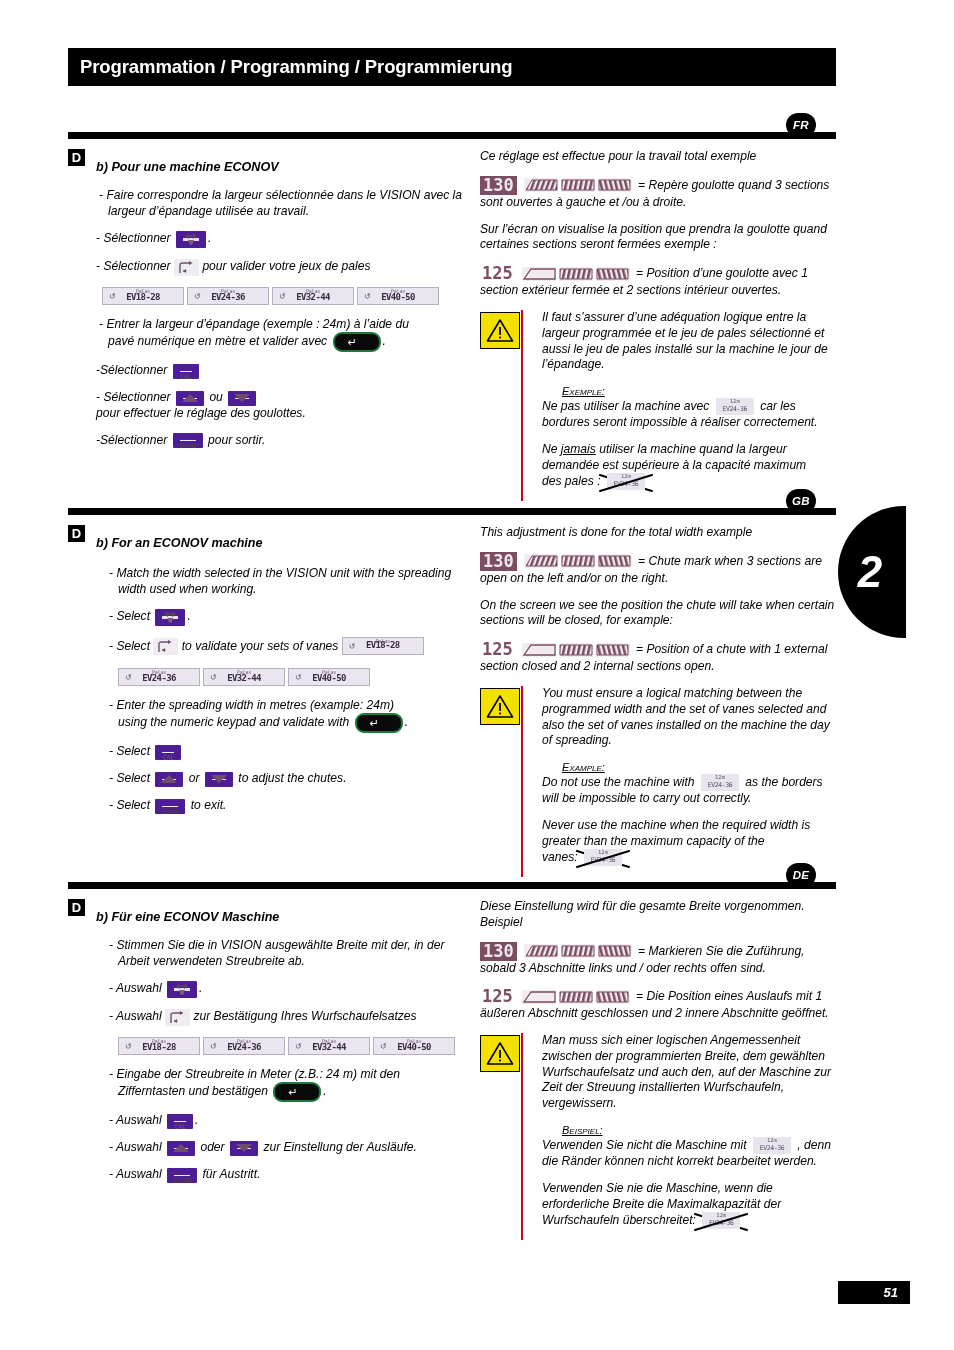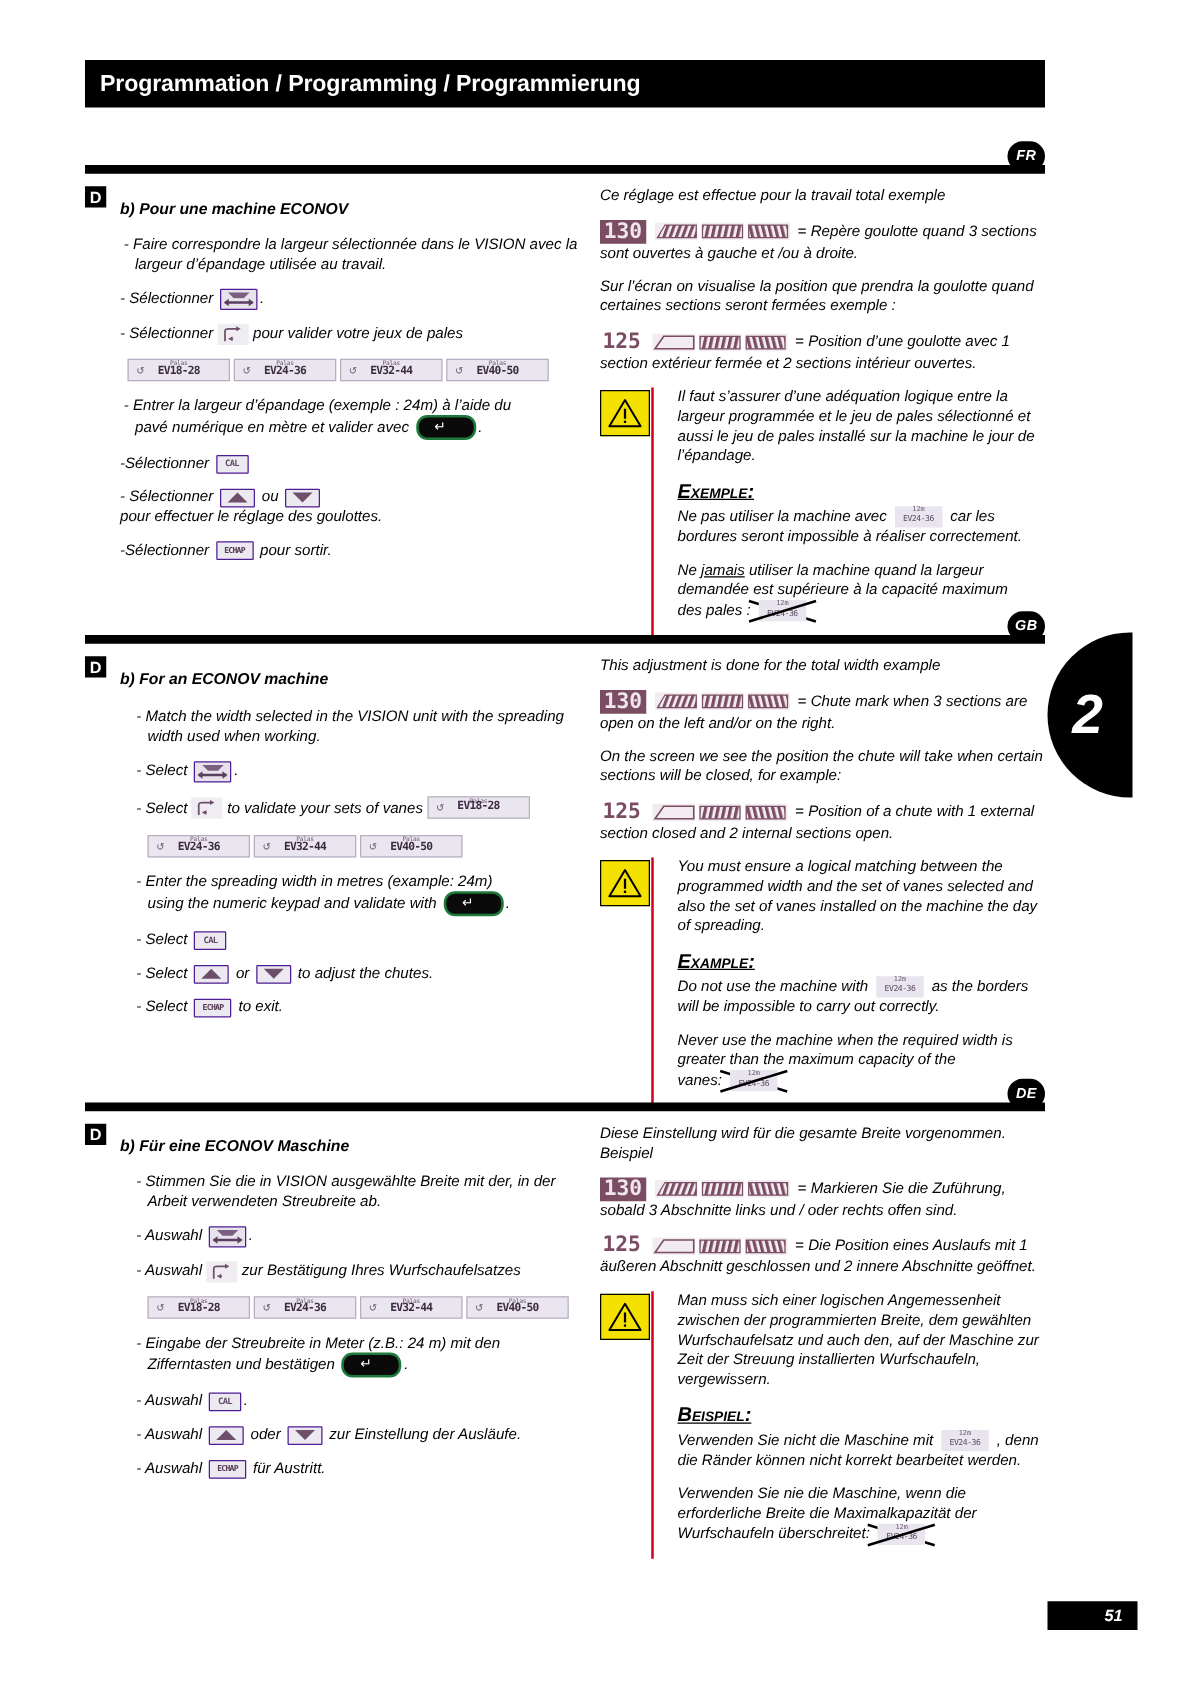--- a/index.html
+++ b/index.html
@@ -43,21 +43,21 @@
   .sec-de { top: 882px; }
 
   .rule {
     position: relative;
     height: 7px;
     background: #000000;
     width: 768px;
   }
   .lang-badge {
     position: absolute;
-    right: 0;
+    right: 20px;
     top: -19px;
     width: 30px;
     height: 24px;
     background: #000000;
     border-radius: 13px;
     color: #fff;
     font-size: 11.5px;
     font-weight: bold;
     font-style: italic;
     display: flex;
@@ -104,21 +104,21 @@
   }
   .ind { padding-left: 12px; text-indent: -9px; }
   .nomarg { margin-bottom: 2px; }
   .inline-row { display: flex; align-items: center; flex-wrap: wrap; }
 
   
   .key {
     display: inline-block;
     vertical-align: middle;
     background: #ece9f0;
-    border: 1px solid #4c1d95;
+    border: 7px solid #4c1d95;
     border-radius: 1px;
     box-sizing: border-box;
     position: relative;
     margin: 0 2px;
   }
   .key-cal { width: 26px; height: 15px; }
   .key-cal .lbl {
     position: absolute; left: 0; right: 0; top: 2px;
     text-align: center; font-size: 7px; font-weight: bold;
     color: #5e4a66; font-family: "DejaVu Sans Mono", monospace;
@@ -254,23 +254,23 @@
     box-sizing: border-box; margin-top: 2px;
   }
   .warn-tri svg { display: block; }
   .warn-bar {
     position: absolute; left: 41px; top: 0; bottom: 0; width: 1.6px;
     background: #d0021b;
   }
   .warn-body { flex: 1; padding-left: 10px; }
   .warn-body p { font-size: 12.1px; font-style: italic; line-height: 1.3; margin: 0 0 11px 0; }
   .ex-label {
-    font-size: 16px; font-style: italic; font-weight: bold;
+    font-size: 11px; font-style: italic; font-weight: normal;
     text-decoration: underline; font-variant: small-caps;
-    display: block; margin-bottom: 0;
+    display: block; margin-bottom: 0; margin-left: 20px;
   }
   .u { text-decoration: underline; }
 
   
   .page-tab {
     position: absolute; left: 838px; top: 506px;
     width: 68px; height: 132px;
     background: #000;
     border-radius: 68px 0 0 68px;
     color: #fff;

